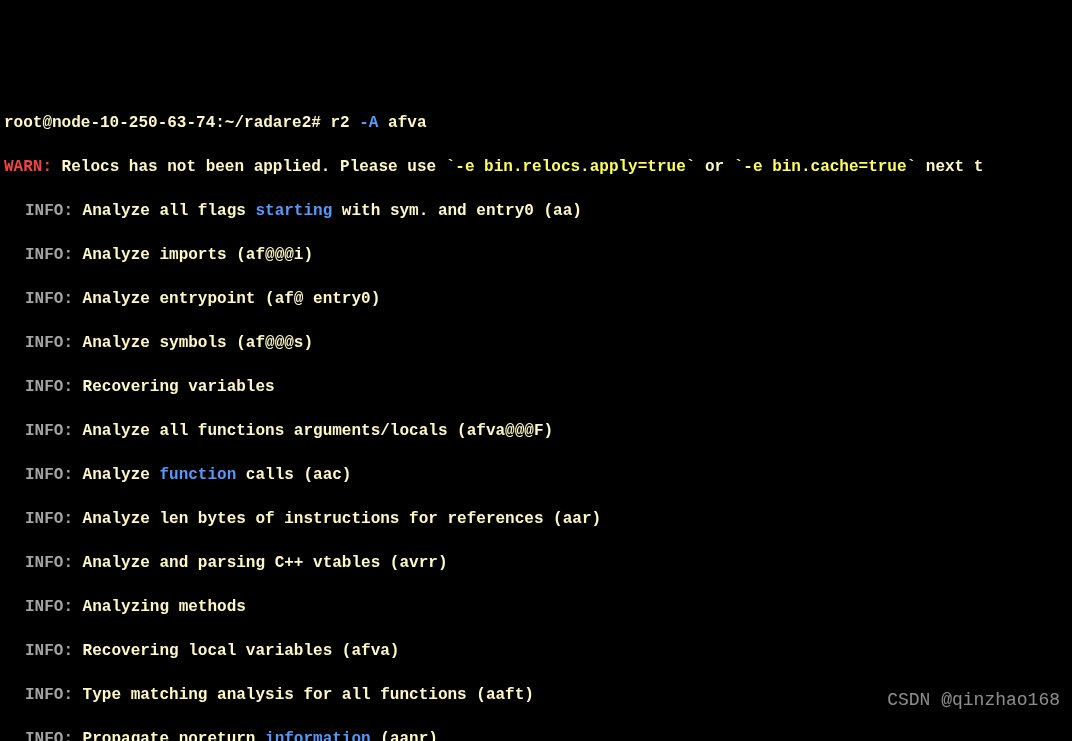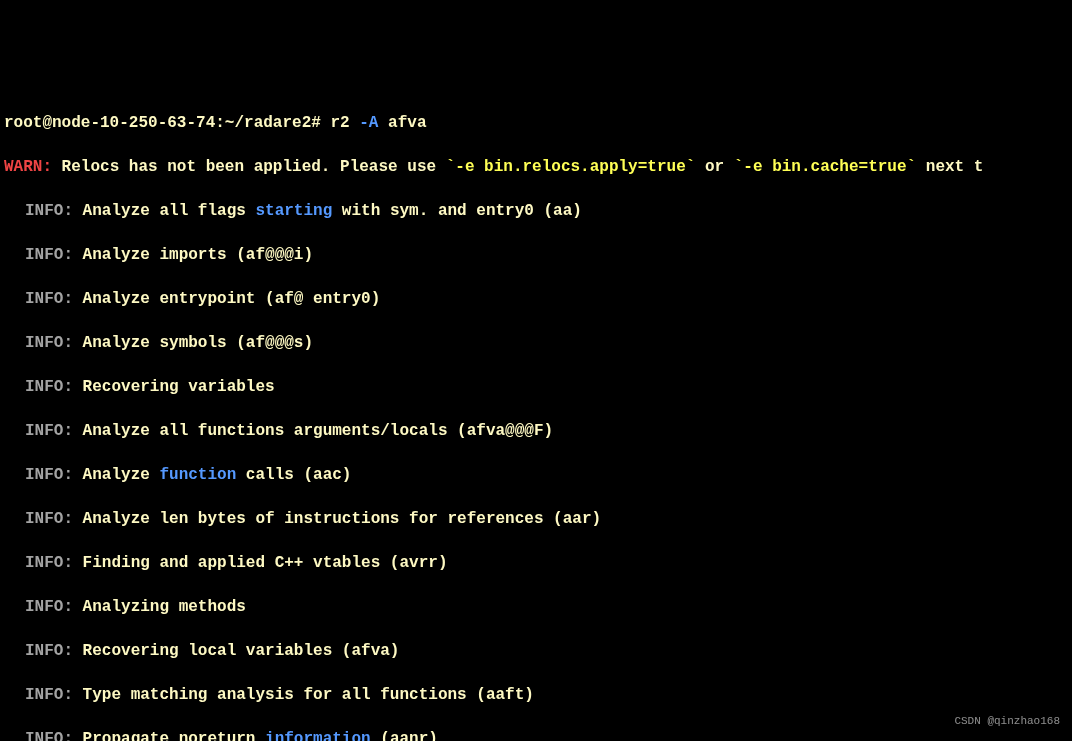--- a/index.html
+++ b/index.html
@@ -19,45 +19,45 @@
     }
     .line { display: block; }
     .c-white   { color: #fef9c3; }
     .c-magenta { color: #ef4444; }
     .c-green   { color: #a3a3a3; margin-left: 21px; }
     .c-yellow  { color: #ffff55; }
     .c-blue    { color: #5599ff; }
     .watermark {
       position: absolute;
       right: 12px;
-      bottom: 9px;
+      bottom: 30px;
       color: rgba(255,255,255,0.55);
       font-weight: normal;
-      font-size: 11px;
+      font-size: 18px;
       text-shadow: 0 0 2px #000;
       margin-top: 44px;
     }
   </style>
 </head>
 <body>
 
 
 
 <div>
 <span class="line"><span class="c-white">root@node-10-250-63-74</span><span class="c-white">:~/radare2# </span><span class="c-white">r2 </span><span class="c-blue">-A</span><span class="c-white"> afva</span></span>
 <span class="line"><span class="c-magenta">WARN:</span><span class="c-white"> Relocs has not been applied. Please use </span><span class="c-yellow">`-e bin.relocs.apply=true`</span><span class="c-white"> or </span><span class="c-yellow">`-e bin.cache=true`</span><span class="c-white"> next t</span></span>
 <span class="line"><span class="c-green">INFO:</span><span class="c-white"> Analyze all flags </span><span class="c-blue">starting</span><span class="c-white"> with sym. and entry0 (aa)</span></span>
 <span class="line"><span class="c-green">INFO:</span><span class="c-white"> Analyze imports (af@@@i)</span></span>
 <span class="line"><span class="c-green">INFO:</span><span class="c-white"> Analyze entrypoint (af@ entry0)</span></span>
 <span class="line"><span class="c-green">INFO:</span><span class="c-white"> Analyze symbols (af@@@s)</span></span>
 <span class="line"><span class="c-green">INFO:</span><span class="c-white"> Recovering variables</span></span>
 <span class="line"><span class="c-green">INFO:</span><span class="c-white"> Analyze all functions arguments/locals (afva@@@F)</span></span>
 <span class="line"><span class="c-green">INFO:</span><span class="c-white"> Analyze </span><span class="c-blue">function</span><span class="c-white"> calls (aac)</span></span>
 <span class="line"><span class="c-green">INFO:</span><span class="c-white"> Analyze len bytes of instructions for references (aar)</span></span>
-<span class="line"><span class="c-green">INFO:</span><span class="c-white"> Finding and applied C++ vtables (avrr)</span></span>
+<span class="line"><span class="c-green">INFO:</span><span class="c-white"> Analyze and parsing C++ vtables (avrr)</span></span>
 <span class="line"><span class="c-green">INFO:</span><span class="c-white"> Analyzing methods</span></span>
 <span class="line"><span class="c-green">INFO:</span><span class="c-white"> Recovering local variables (afva)</span></span>
 <span class="line"><span class="c-green">INFO:</span><span class="c-white"> Type matching analysis for all functions (aaft)</span></span>
 <span class="line"><span class="c-green">INFO:</span><span class="c-white"> Propagate noreturn </span><span class="c-blue">information</span><span class="c-white"> (aanr)</span></span>
 
 
 
 
 
 

